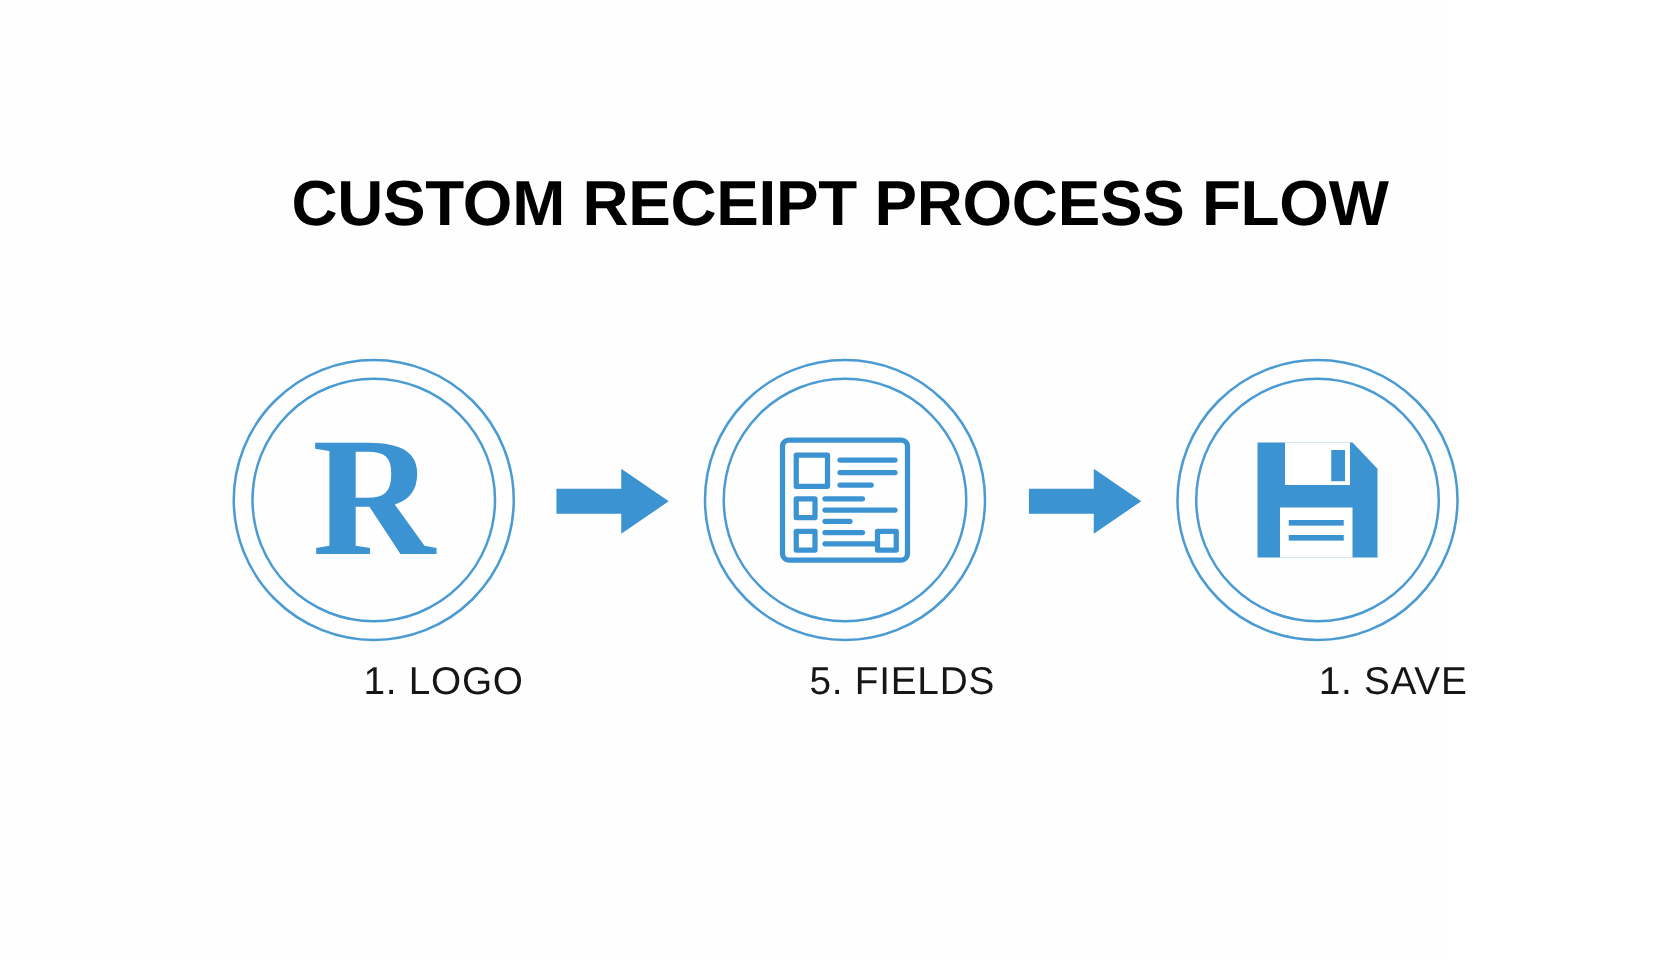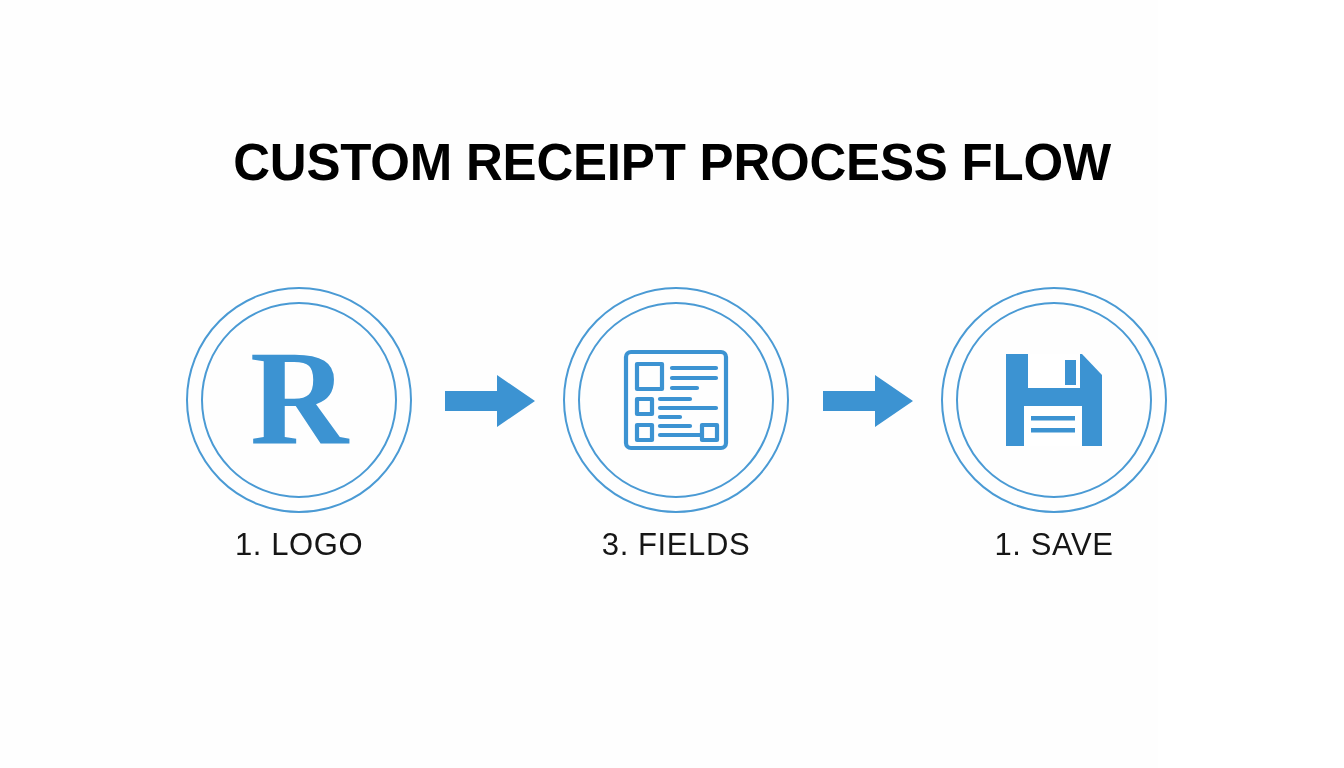--- a/index.html
+++ b/index.html
@@ -106,21 +106,21 @@
     margin-top: -4px;
     user-select: none;
   }
 
   
   .step-label {
     position: absolute;
     left: 0;
     top: 240px;
     width: 240px;
-    text-align: center;
+    text-align: right;
     font-family: "Liberation Sans", sans-serif;
     font-weight: 300;
     font-size: 31px;
     letter-spacing: 0.6px;
     color: #161616;
     white-space: nowrap;
   }
 
   
   .arrow {
@@ -181,21 +181,21 @@
 
               <rect x="15" y="79" width="15" height="15"></rect>
               <path d="M38 80 H68"></path>
               <path d="M38 89 H78"></path>
 
               <rect x="80" y="79" width="15" height="15"></rect>
             </g>
           </svg>
         </div>
       </div>
-      <div class="step-label">3. FIELDS</div>
+      <div class="step-label">5. FIELDS</div>
     </div>
 
     <div class="arrow arrow-2">
       <svg width="90" height="56" viewBox="0 0 90 56" xmlns="http://www.w3.org/2000/svg">
         <path d="M0 18 L52 18 L52 2 L90 28 L52 54 L52 38 L0 38 Z" fill="#3c93d2"></path>
       </svg>
     </div>
 
     <div class="step step-3">
       <div class="ring-wrap">

